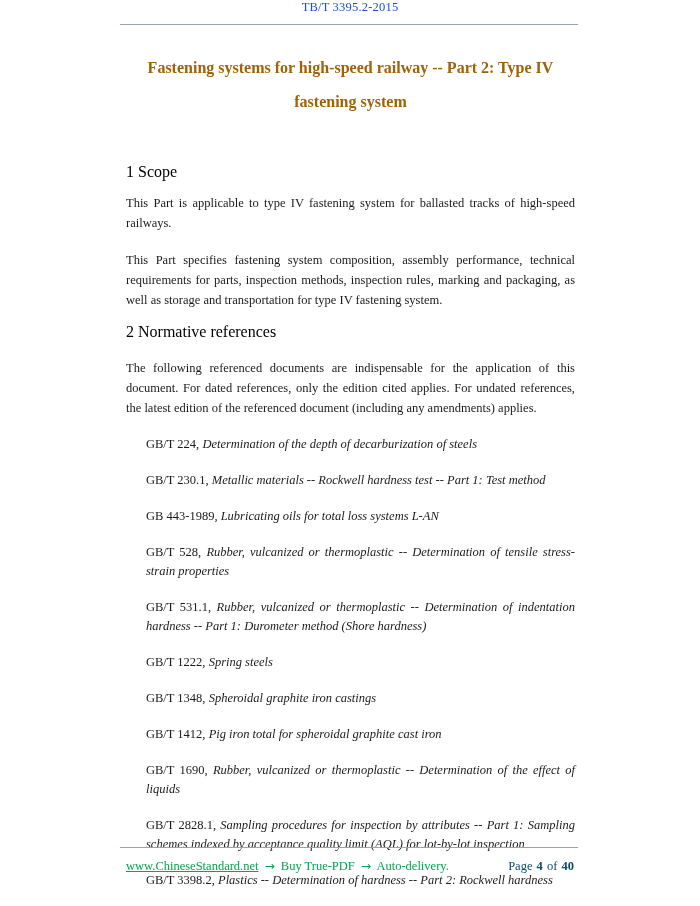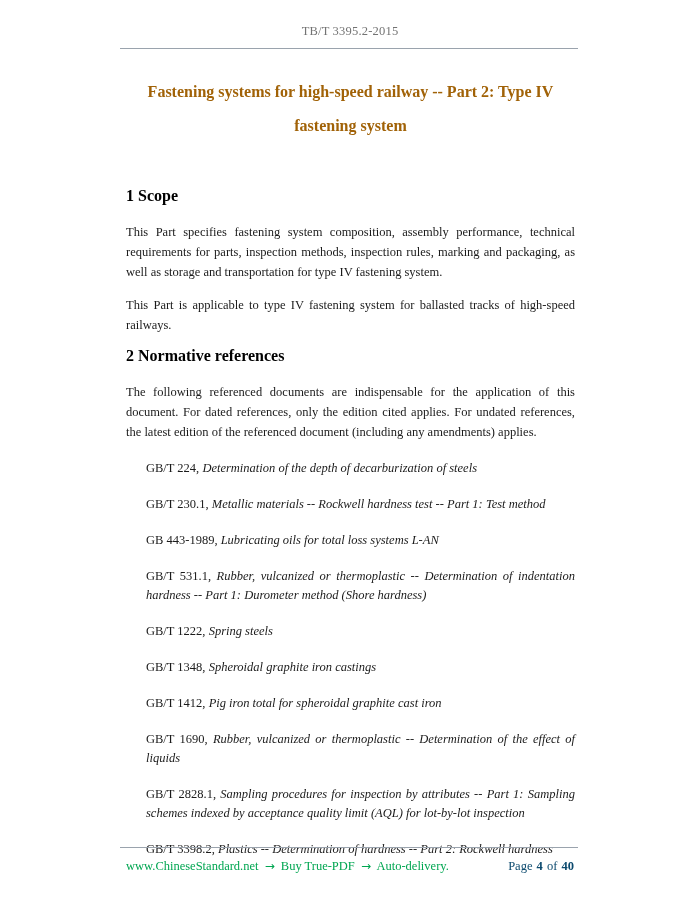--- a/index.html
+++ b/index.html
@@ -7,45 +7,44 @@
     position: relative;
     width: 700px;
     height: 906px;
     margin: 0 auto;
     background: #ffffff;
     font-family: "Liberation Serif", serif;
     color: #1a1a1a;
     overflow: hidden;
   }
   .doc-number {
-    padding-top: 24px;
     text-align: center;
     font-size: 12.5px;
-    color: #737373;
+    color: #1d4ed8;
     letter-spacing: 0.2px;
   }
   .header-rule {
     margin: 9px 122px 0 120px;
     border-top: 1px solid #9aa3ad;
     height: 0;
   }
   .body-content {
     margin: 0 125px 0 126px;
   }
   .doc-title {
     margin-top: 26px;
     text-align: center;
     font-weight: bold;
     font-size: 16px;
     line-height: 34px;
     color: #a16207;
   }
   .section-heading {
     margin-top: 44px;
-    font-weight: bold;
+    font-weight: normal;
     font-size: 16px;
     color: #000;
   }
   .section-heading.second {
     margin-top: 8px;
   }
   .para {
     margin-top: 17px;
     font-size: 12.5px;
     line-height: 20px;
@@ -80,20 +79,21 @@
     right: 125px;
     bottom: 32px;
     display: flex;
     justify-content: space-between;
     align-items: baseline;
     font-size: 12.5px;
   }
   .footer-left { color: #00A651; }
   .footer-left .footer-link {
     color: #00A651;
+    text-decoration: underline;
     cursor: pointer;
   }
   .footer-left .arrow { padding: 0 3px; font-family: "DejaVu Sans", sans-serif; font-size: 12px; }
   .footer-right { color: #0c4a6e; }
   .footer-right b { padding: 0 1px; }
 </style>
 </head>
 <body>
 
 <div class="page">
@@ -103,39 +103,43 @@
 
   <div class="body-content">
 
     <div class="doc-title">
       <div>Fastening systems for high-speed railway -- Part 2: Type IV</div>
       <div>fastening system</div>
     </div>
 
     <div class="section-heading">1 Scope</div>
 
+    <p class="para tight">This Part is applicable to type IV fastening system for ballasted tracks of high-speed railways.</p>
     <p class="para">This Part specifies fastening system composition, assembly performance, technical requirements for parts, inspection methods, inspection rules, marking and packaging, as well as storage and transportation for type IV fastening system.</p>
-    <p class="para tight">This Part is applicable to type IV fastening system for ballasted tracks of high-speed railways.</p>
 
     <div class="section-heading second">2 Normative references</div>
 
     <p class="para">The following referenced documents are indispensable for the application of this document. For dated references, only the edition cited applies. For undated references, the latest edition of the referenced document (including any amendments) applies.</p>
 
     <div class="refs">
       <div class="ref">
         <span class="ref-code">GB/T 224,</span>
         <span class="ref-title">Determination of the depth of decarburization of steels</span>
       </div>
       <div class="ref">
         <span class="ref-code">GB/T 230.1,</span>
         <span class="ref-title">Metallic materials -- Rockwell hardness test -- Part 1: Test method</span>
       </div>
       <div class="ref">
         <span class="ref-code">GB 443-1989,</span>
         <span class="ref-title">Lubricating oils for total loss systems L-AN</span>
+      </div>
+      <div class="ref">
+        <span class="ref-code">GB/T 528,</span>
+        <span class="ref-title">Rubber, vulcanized or thermoplastic -- Determination of tensile stress-strain properties</span>
       </div>
       <div class="ref">
         <span class="ref-code">GB/T 531.1,</span>
         <span class="ref-title">Rubber, vulcanized or thermoplastic -- Determination of indentation hardness -- Part 1: Durometer method (Shore hardness)</span>
       </div>
       <div class="ref">
         <span class="ref-code">GB/T 1222,</span>
         <span class="ref-title">Spring steels</span>
       </div>
       <div class="ref">

